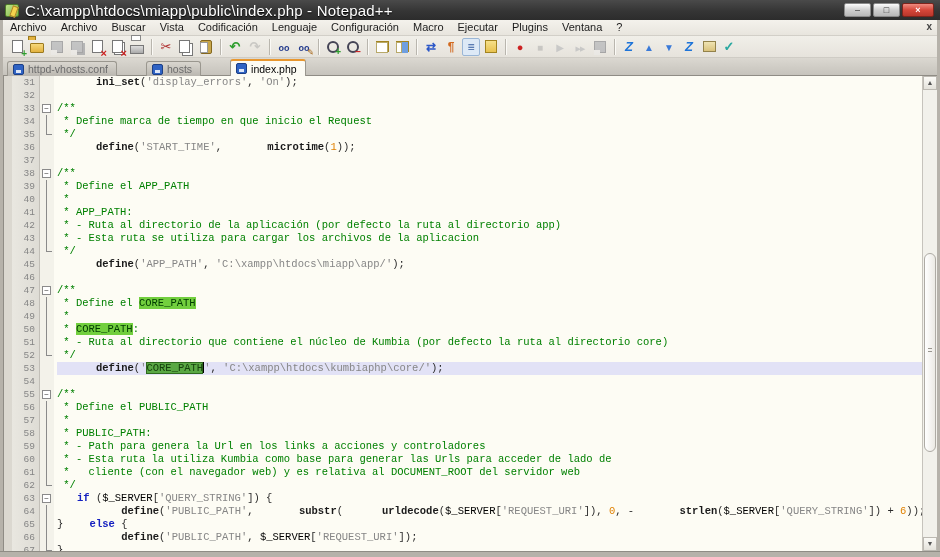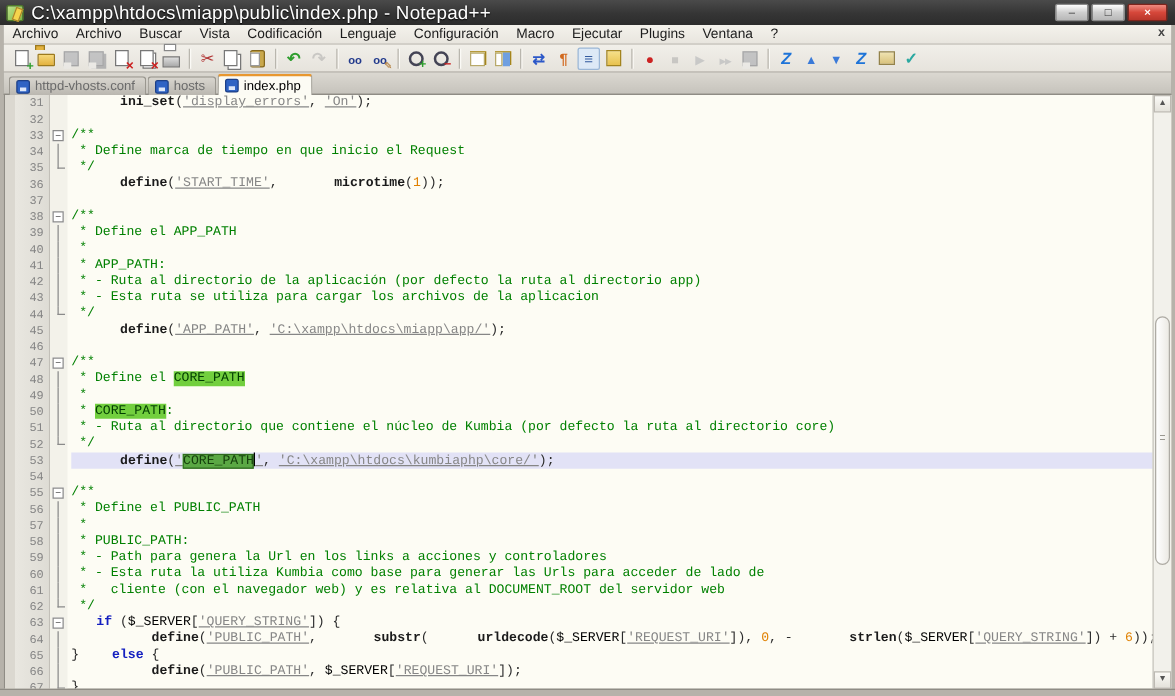--- a/index.html
+++ b/index.html
@@ -79,21 +79,21 @@
   .k-ff::before { content:"▶▶"; color:#8fa0bf; font-size:7px; letter-spacing:-1px; }
   .k-z1::before,.k-z2::before { content:"Z"; color:#1e74d8; font-weight:bold; font-style:italic; font-size:13px; }
   .k-up::before { content:"▲"; color:#3a7ad8; font-size:10px; }
   .k-down::before { content:"▼"; color:#3a7ad8; font-size:10px; }
   .k-docmap { width:13px; height:11px; background:linear-gradient(#efe3b2,#d9c27c); border:1px solid #93824a; }
   .k-check::before { content:"✓"; color:#2aa8a0; font-weight:bold; font-size:13px; }
 
   
   .tabbar { position:absolute; left:3px; top:58px; width:934px; height:18px;
             background:linear-gradient(#dbd8d1,#c6c3bc); display:flex; align-items:flex-end;
-            padding-left:4px; border-bottom:1px solid #8f8c85; }
+            padding-left:4px; border-bottom:1px solid #8f8c85;gap:28px; }
   .tab { display:inline-flex; align-items:center; gap:4px; height:15px; padding:0 8px 0 5px;
          margin-right:1px; border:1px solid #9a978f; border-bottom:none; border-radius:3px 3px 0 0;
          background:linear-gradient(#d9d6cf,#bab7b0); font-size:10.5px; color:#6b6b6b; position:relative; top:1px; }
   .tab.active { background:#fcfbf4; color:#000; height:17px; border-top:2px solid #e8972f; z-index:2; }
   .tab-disk { width:11px; height:11px; background:#2f63c4; border:1px solid #1c3f86; border-radius:2px; position:relative; flex:0 0 auto; }
   .tab-disk::after { content:""; position:absolute; left:2px; top:5px; right:2px; bottom:1px; background:#dce6f8; }
 
   
   .editor { position:absolute; left:3px; top:76px; width:934px; height:475px;
             background:#fdfcf4; display:flex; overflow:hidden; border-left:1px solid #8f8c85; }
@@ -110,21 +110,21 @@
   .fold .fbox { position:absolute; left:2px; top:2px; width:9px; height:9px; background:#fff;
                 border:1px solid #8a8a8a; font-size:8px; line-height:7px; text-align:center; color:#444; }
   .code { flex:1 1 auto; font-family:"Liberation Mono", monospace; font-size:10.5px;
           white-space:pre; overflow:hidden; padding-left:3px; }
   .line { height:13px; line-height:13px; }
   .line.cur { background:#e2e2f6; }
   .t-c { color:#008000; }
   .t-h { background:#72cf3e; color:#003c00; }
   .t-f { color:#1a1a1a; font-weight:bold;margin-left:39px; }
   .t-k { color:#1520c0; font-weight:bold;margin-left:20px; }
-  .t-s { color:#868686;text-decoration:underline; }
+  .t-s { color:#868686; }
   .t-n { color:#e08000; }
   .t-p { color:#2b2b2b; }
   .t-v { color:#000; font-weight:normal; }
   .t-S { background:#5aa844; color:#15400c; box-shadow:inset 0 0 0 1px #2f6a1e; font-weight:normal; }
   .t-caret { display:inline-block; width:1px; height:11px; background:#000; vertical-align:-2px; }
 
   
   .vscroll { position:absolute; right:3px; top:76px; width:15px; height:475px;
              background:#f2f1eb; border-left:1px solid #c6c3bc; }
   .sbtn { position:absolute; left:0; width:14px; height:14px; background:linear-gradient(#fbfaf6,#e4e2db);

